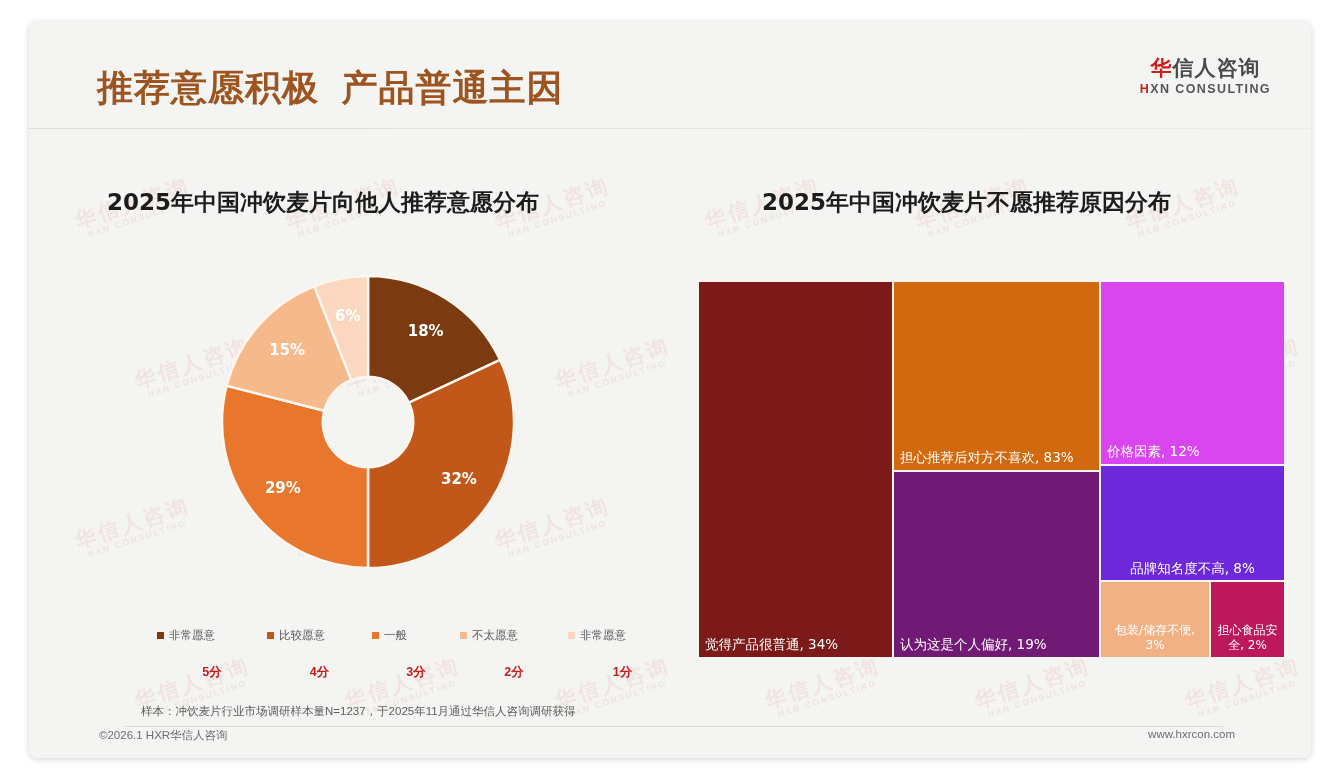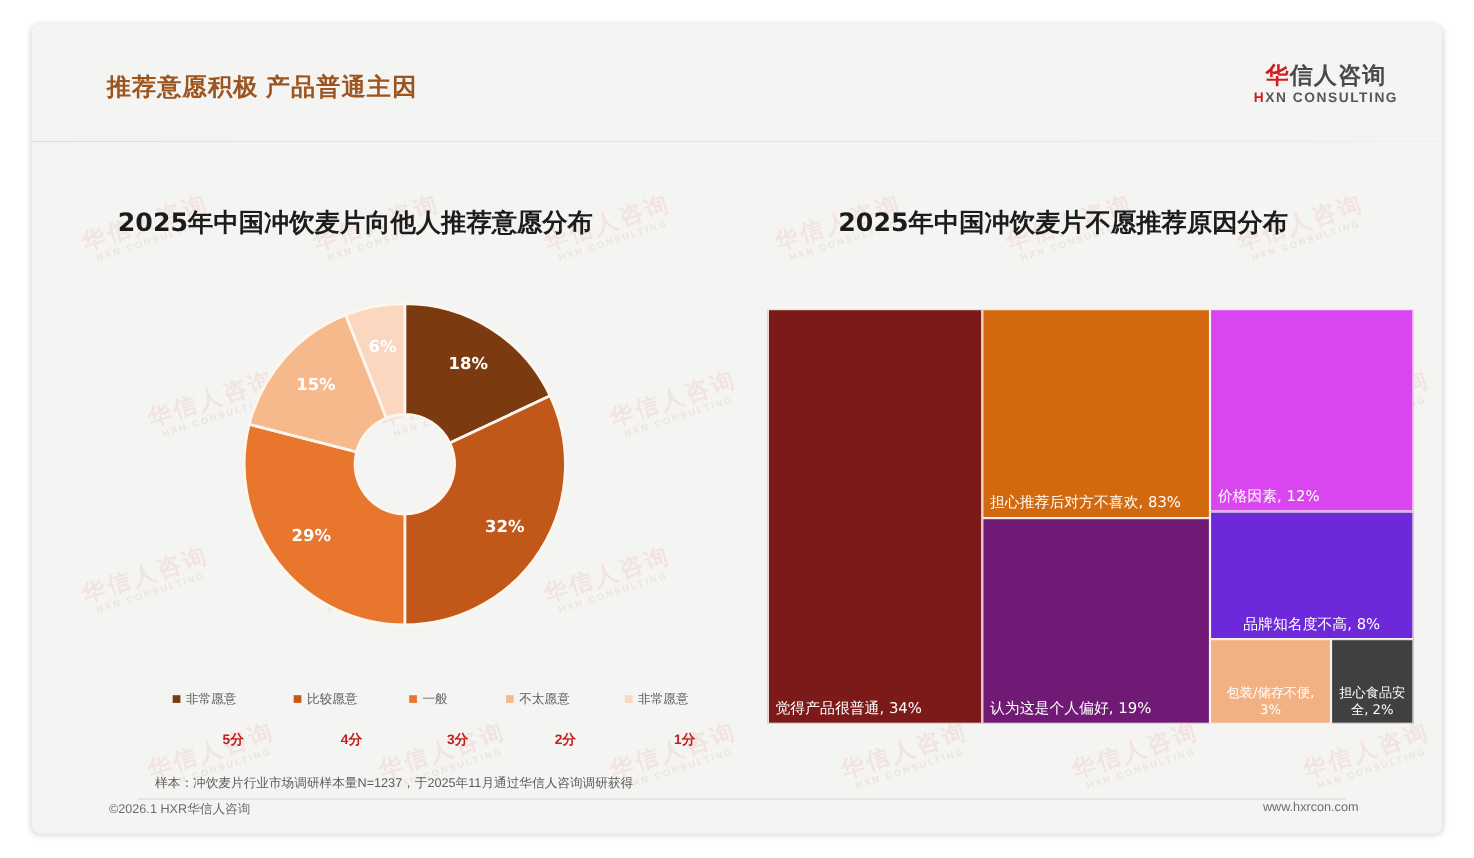--- a/index.html
+++ b/index.html
@@ -48,25 +48,25 @@
   }
   
   #header {
     position: absolute;
     left: 0; top: 0; right: 0; height: 106px;
     z-index: 3;
   }
   #page-title {
     position: absolute;
     left: 68px; top: 42px;
-    font-size: 22px;
+    font-size: 36px;
     font-weight: 700;
     color: #9c5520;
     letter-spacing: 1px;
-    font-family: Liberation Serif, serif;
+    font-family: Liberation Mono, monospace;
   }
   #header-rule {
     position: absolute;
     left: 0; top: 106px; width: 100%; height: 1px;
     background: linear-gradient(to right, #dcdcda, #e6e6e4 70%, #eeeeec);
     z-index: 3;
   }
   #logo {
     position: absolute;
     right: 40px; top: 36px;
@@ -385,21 +385,21 @@
       </div>
       <div class="tm-tile" style="left: 401.978px; top: 0px; width: 185.022px; height: 183.976px; background: #d946ef;">
         <div class="tm-label">价格因素, 12%</div>
       </div>
       <div class="tm-tile" style="left: 401.978px; top: 183.976px; width: 185.022px; height: 116.493px; background: #6d28d9;">
         <div class="tm-label center">品牌知名度不高, 8%</div>
       </div>
       <div class="tm-tile" style="left: 401.978px; top: 300.469px; width: 110.121px; height: 76.531px; background: rgb(242, 177, 131);">
         <div class="tm-label center small">包装/储存不便, 3%</div>
       </div>
-      <div class="tm-tile" style="left: 512.099px; top: 300.469px; width: 74.9012px; height: 76.531px; background: #404040;">
+      <div class="tm-tile" style="left: 512.099px; top: 300.469px; width: 74.9012px; height: 76.531px; background: #be185d;">
         <div class="tm-label center small">担心食品安全, 2%</div>
       </div>
     </div>
 
   <div id="footnote">样本：冲饮麦片行业市场调研样本量N=1237，于2025年11月通过华信人咨询调研获得</div>
   <div id="footnote-rule"></div>
   <div id="footer">
     <div id="footer-copy">©2026.1 HXR华信人咨询</div>
     <div id="footer-url">www.hxrcon.com</div>
   </div>

